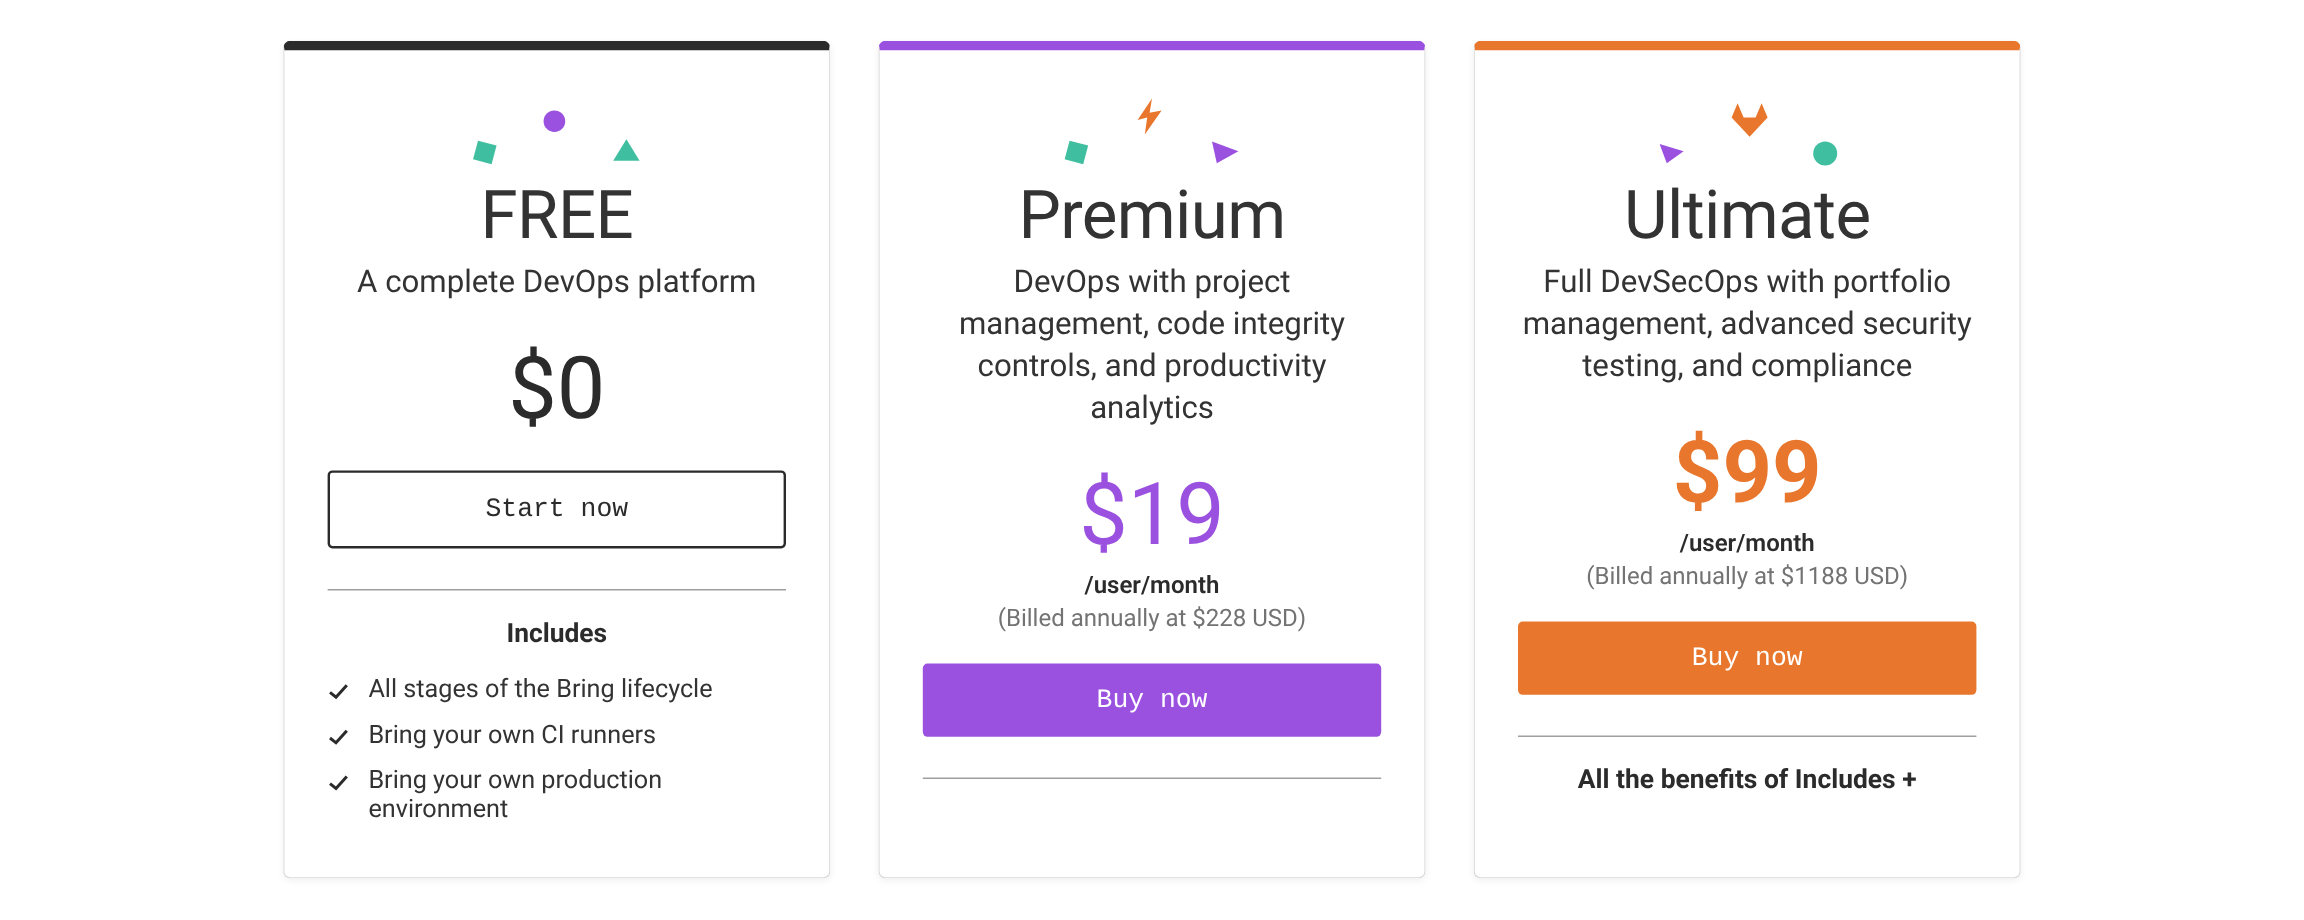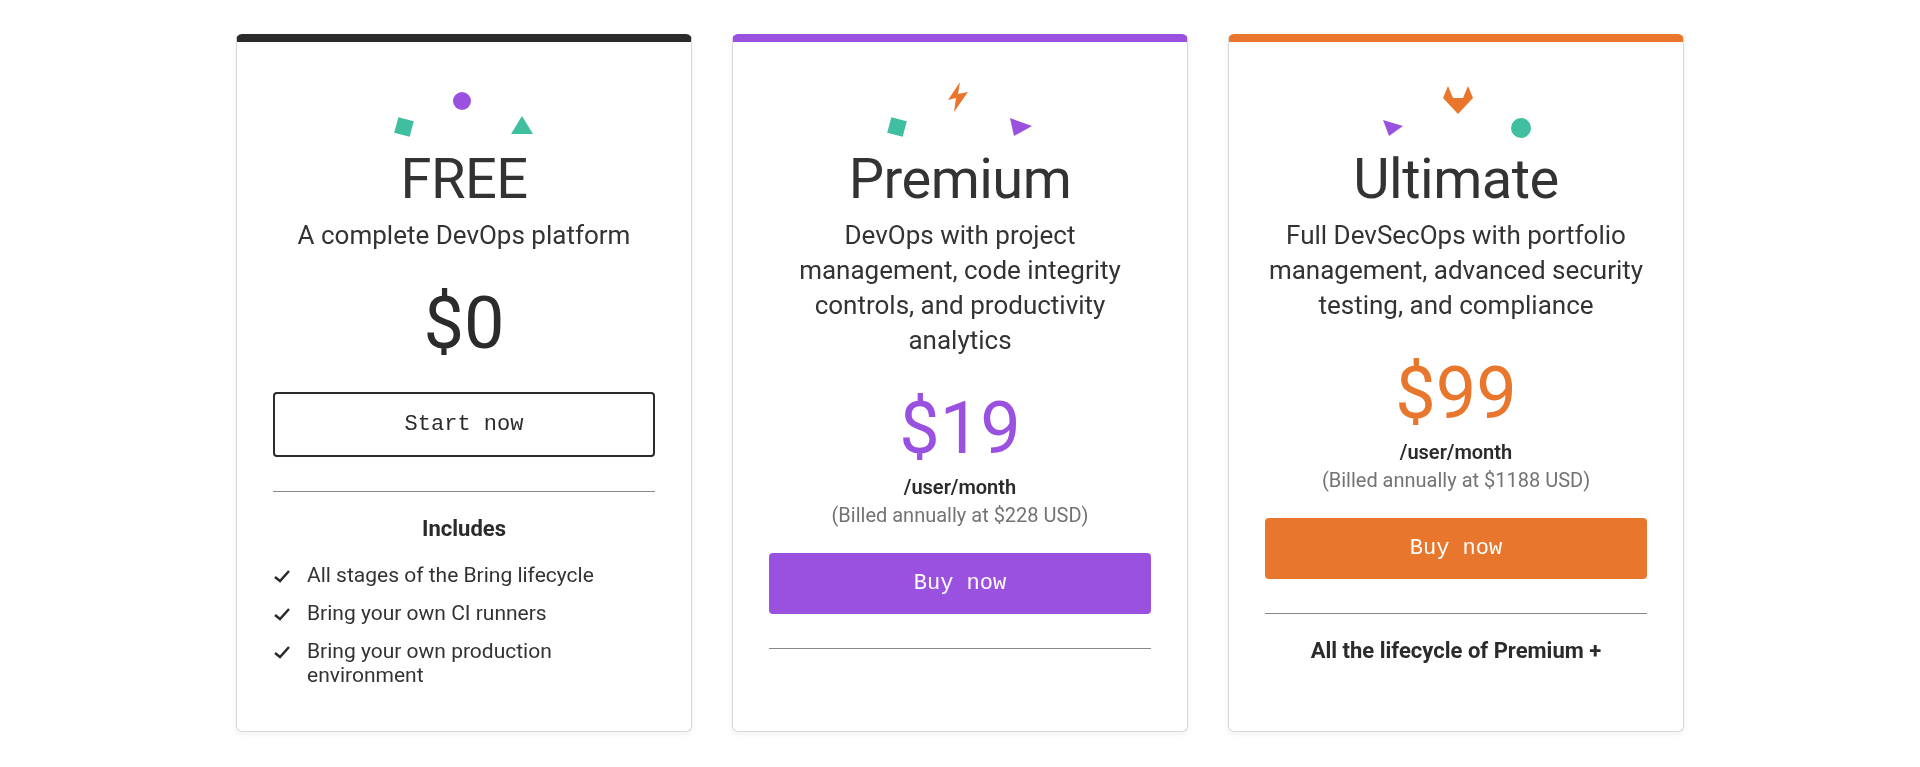--- a/index.html
+++ b/index.html
@@ -52,21 +52,21 @@
     font-size:26px;
     font-weight:400;
     color:#333;
     margin-top:6px;
     line-height:1.35;
   }
 
   .price-block { text-align:center; margin-top:28px; }
   .price-free .price-amount { font-size:72px; font-weight:400; color:#2b2b2b; }
   .price-premium .price-amount { font-size:72px; font-weight:400; color:#9b51e0; }
-  .price-ultimate .price-amount { font-size:72px; font-weight:400; color:#e8762c;text-align:center; }
+  .price-ultimate .price-amount { font-size:72px; font-weight:700; color:#e8762c;text-align:center; }
   .price-unit  { font-size:20px; font-weight:600; margin-top:4px; }
   .price-note  { font-size:20px; color:#737373; margin-top:4px; }
 
   .btn {
     display:block;
     width:100%;
     text-align:center;
     font-size:22px;
     padding:18px 0;
     border-radius:4px;
@@ -197,16 +197,16 @@
     </div>
     <h2 class="tier-name">Ultimate</h2>
     <p class="tier-desc">Full DevSecOps with portfolio management, advanced security testing, and compliance</p>
     <div class="price-block price-ultimate">
       <div class="price-amount">$99</div>
       <div class="price-unit">/user/month</div>
       <div class="price-note">(Billed annually at $1188 USD)</div>
     </div>
     <button class="btn btn-ultimate">Buy now</button>
     <hr class="divider">
-    <div class="includes-title">All the lifecycle of Premium +</div>
+    <div class="includes-title">All the benefits of Includes +</div>
   </div>
 
 </div>
 
 </body></html>

